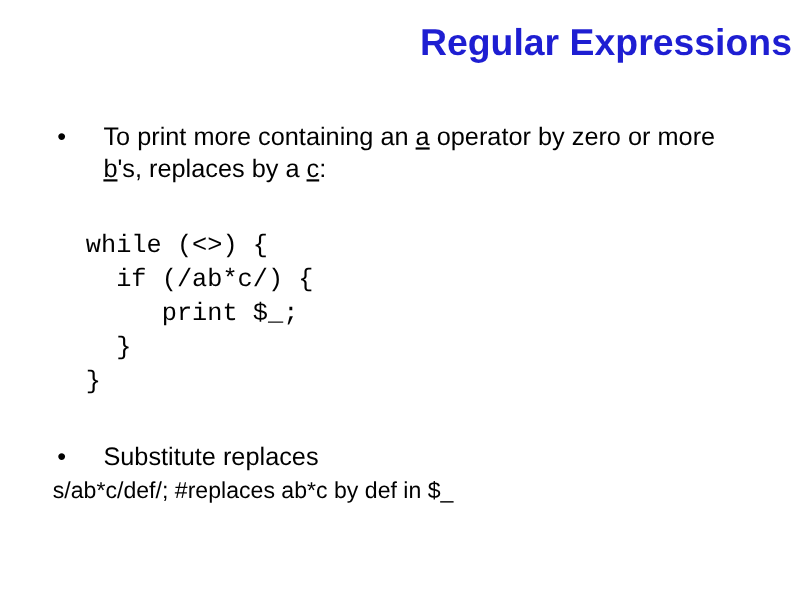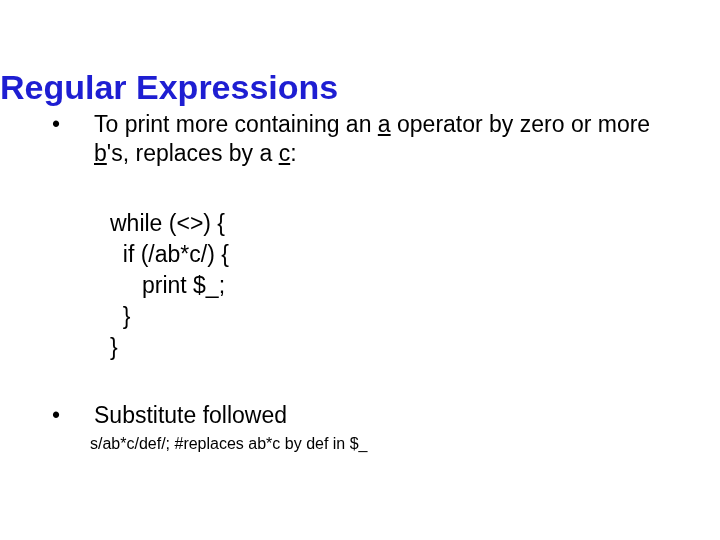--- a/index.html
+++ b/index.html
@@ -15,25 +15,24 @@
     position: relative;
     width: 720px;
     height: 540px;
     box-sizing: border-box;
   }
   .title {
     position: absolute;
     top: 20px;
     left: 0;
     width: 100%;
-    text-align: left;
+    text-align: right;
     font-size: 34px;
     font-weight: bold;
     color: #1e1ed2;
-    margin-top: 48px;
   }
   .body {
     position: absolute;
     top: 110px;
     left: 48px;
     right: 48px;
   }
   .bullet-row {
     display: flex;
     align-items: flex-start;
@@ -45,33 +44,32 @@
     flex: 0 0 42px;
     text-align: left;
     padding-left: 4px;
   }
   .bullet-text {
     flex: 1;
   }
   .u { text-decoration: underline; }
   .code-block {
     margin-top: 40px;
-    margin-left: 62px;
+    margin-left: 30px;
     font-size: 23px;
     line-height: 1.35;
     white-space: pre;
-    font-family: Liberation Sans, sans-serif;
+    font-family: Liberation Mono, monospace;
   }
   .second-bullet {
     margin-top: 38px;
   }
   .sub-line {
-    margin-left: 42px;
     margin-top: 6px;
-    font-size: 16px;
+    font-size: 21px;
   }
 </style>
 </head>
 <body>
 
 <div class="slide">
 
   <div class="title">Regular Expressions</div>
 
   <div class="body">
@@ -84,20 +82,20 @@
     </div>
 
     <div class="code-block"><span>while (&lt;&gt;) {</span>
 <span>  if (/ab*c/) {</span>
 <span>     print $_;</span>
 <span>  }</span>
 <span>}</span></div>
 
     <div class="bullet-row second-bullet">
       <div class="bullet-dot">•</div>
-      <div class="bullet-text">Substitute followed</div>
+      <div class="bullet-text">Substitute replaces</div>
     </div>
 
     <div class="sub-line">s/ab*c/def/; #replaces ab*c by def in $_</div>
 
   </div>
 
 </div>
 
 </body></html>

